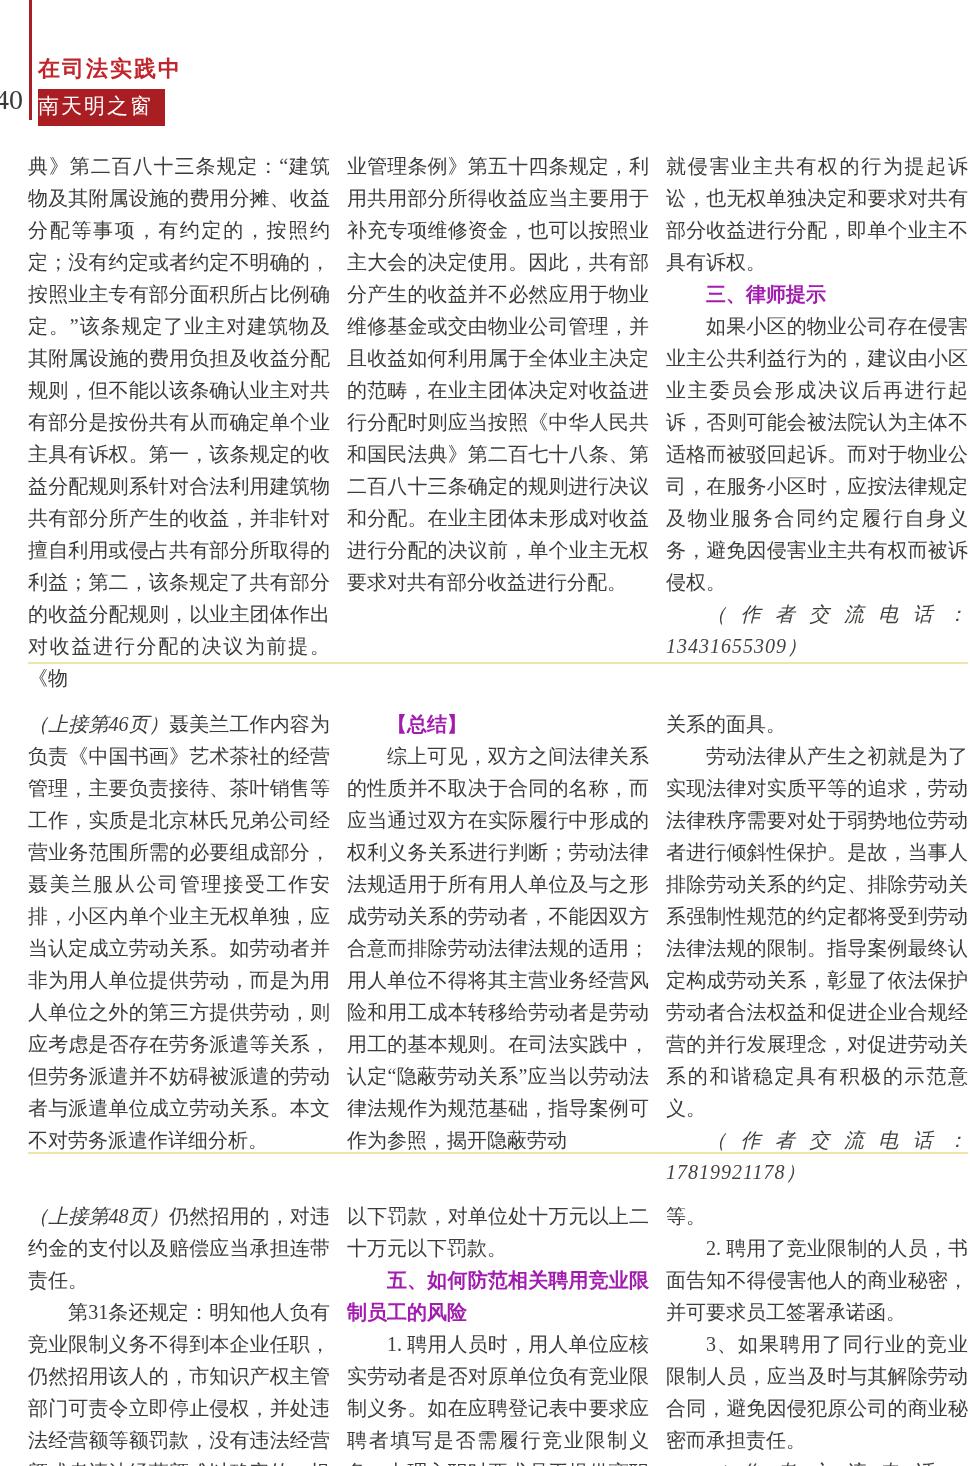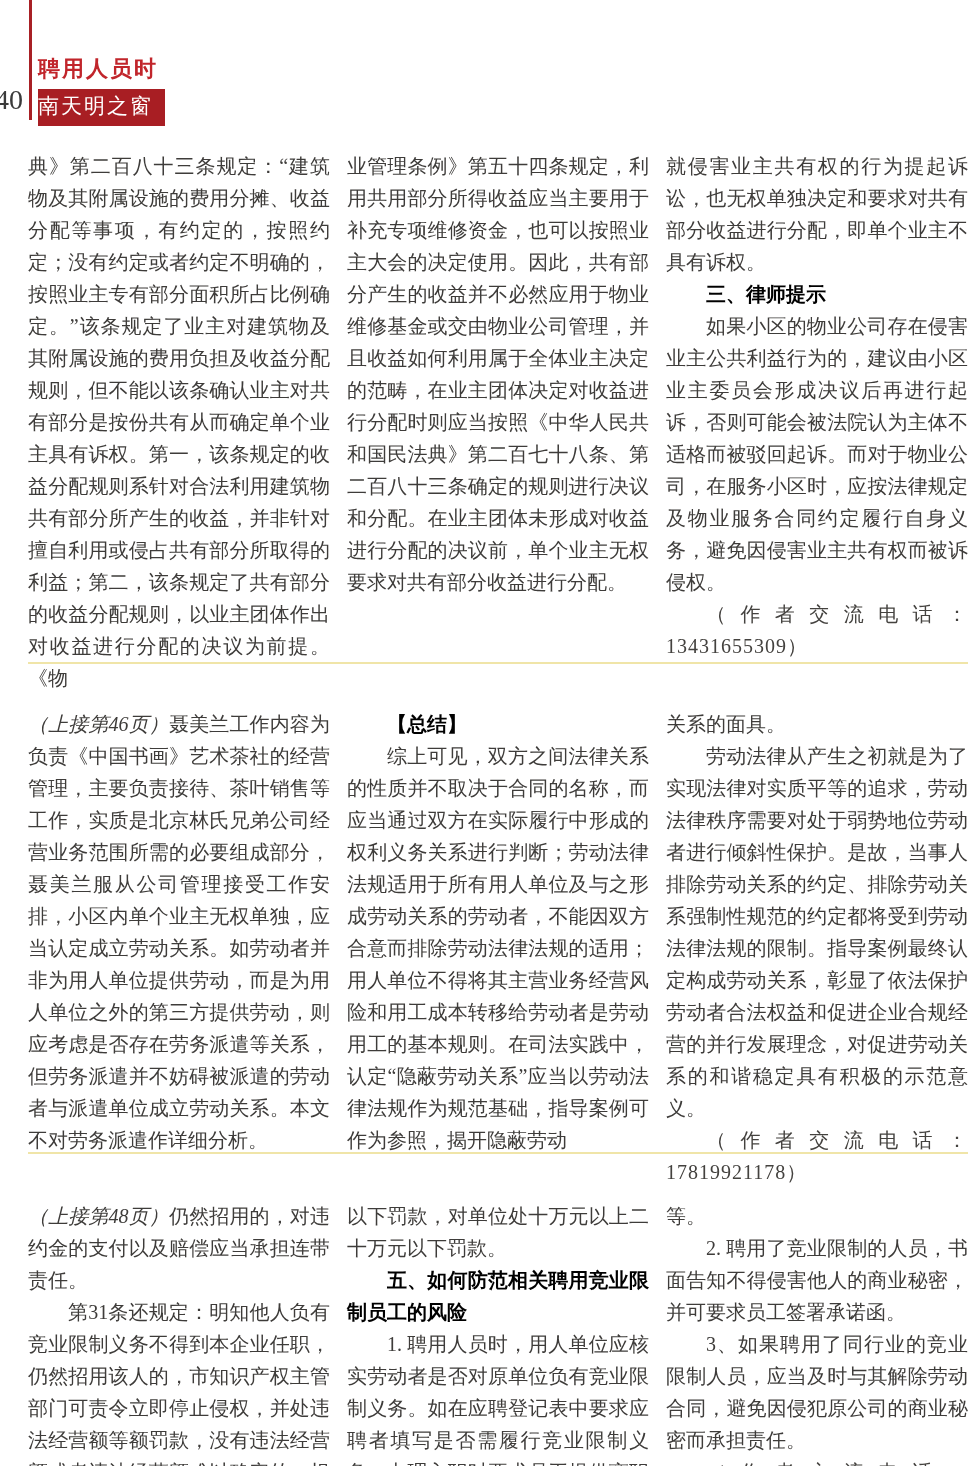--- a/index.html
+++ b/index.html
@@ -76,39 +76,40 @@
   .col { min-width: 0; }
   .col p {
     margin: 0;
     font-size: 20px;
     line-height: 32px;
     text-align: justify;
   }
   .indent { text-indent: 2em; }
   .heading {
     font-weight: bold;
-    color: #000000;
+    color: #a21caf;
     font-family: "Liberation Sans", sans-serif;
   }
   .phone {
+    font-style: italic;
     font-size: 19px;
     letter-spacing: 1px;
     color: #44423f;
   }
   .lead { font-style: italic; margin-top: 32px; }
 </style>
 </head>
 <body>
 
 <div class="page">
 
   <div class="pagenum">40</div>
   <div class="red-rule"></div>
   <div class="masthead-group">
-    <div class="eyebrow">聘用人员时</div>
+    <div class="eyebrow">在司法实践中</div>
     <div class="masthead">南天明之窗</div>
   </div>
 
   <div class="section sec1">
     <div class="col">
       <p>典》第二百八十三条规定：“建筑物及其附属设施的费用分摊、收益分配等事项，有约定的，按照约定；没有约定或者约定不明确的，按照业主专有部分面积所占比例确定。”该条规定了业主对建筑物及其附属设施的费用负担及收益分配规则，但不能以该条确认业主对共有部分是按份共有从而确定单个业主具有诉权。第一，该条规定的收益分配规则系针对合法利用建筑物共有部分所产生的收益，并非针对擅自利用或侵占共有部分所取得的利益；第二，该条规定了共有部分的收益分配规则，以业主团体作出对收益进行分配的决议为前提。《物</p>
     </div>
     <div class="col">
       <p>业管理条例》第五十四条规定，利用共用部分所得收益应当主要用于补充专项维修资金，也可以按照业主大会的决定使用。因此，共有部分产生的收益并不必然应用于物业维修基金或交由物业公司管理，并且收益如何利用属于全体业主决定的范畴，在业主团体决定对收益进行分配时则应当按照《中华人民共和国民法典》第二百七十八条、第二百八十三条确定的规则进行决议和分配。在业主团体未形成对收益进行分配的决议前，单个业主无权要求对共有部分收益进行分配。</p>
     </div>

